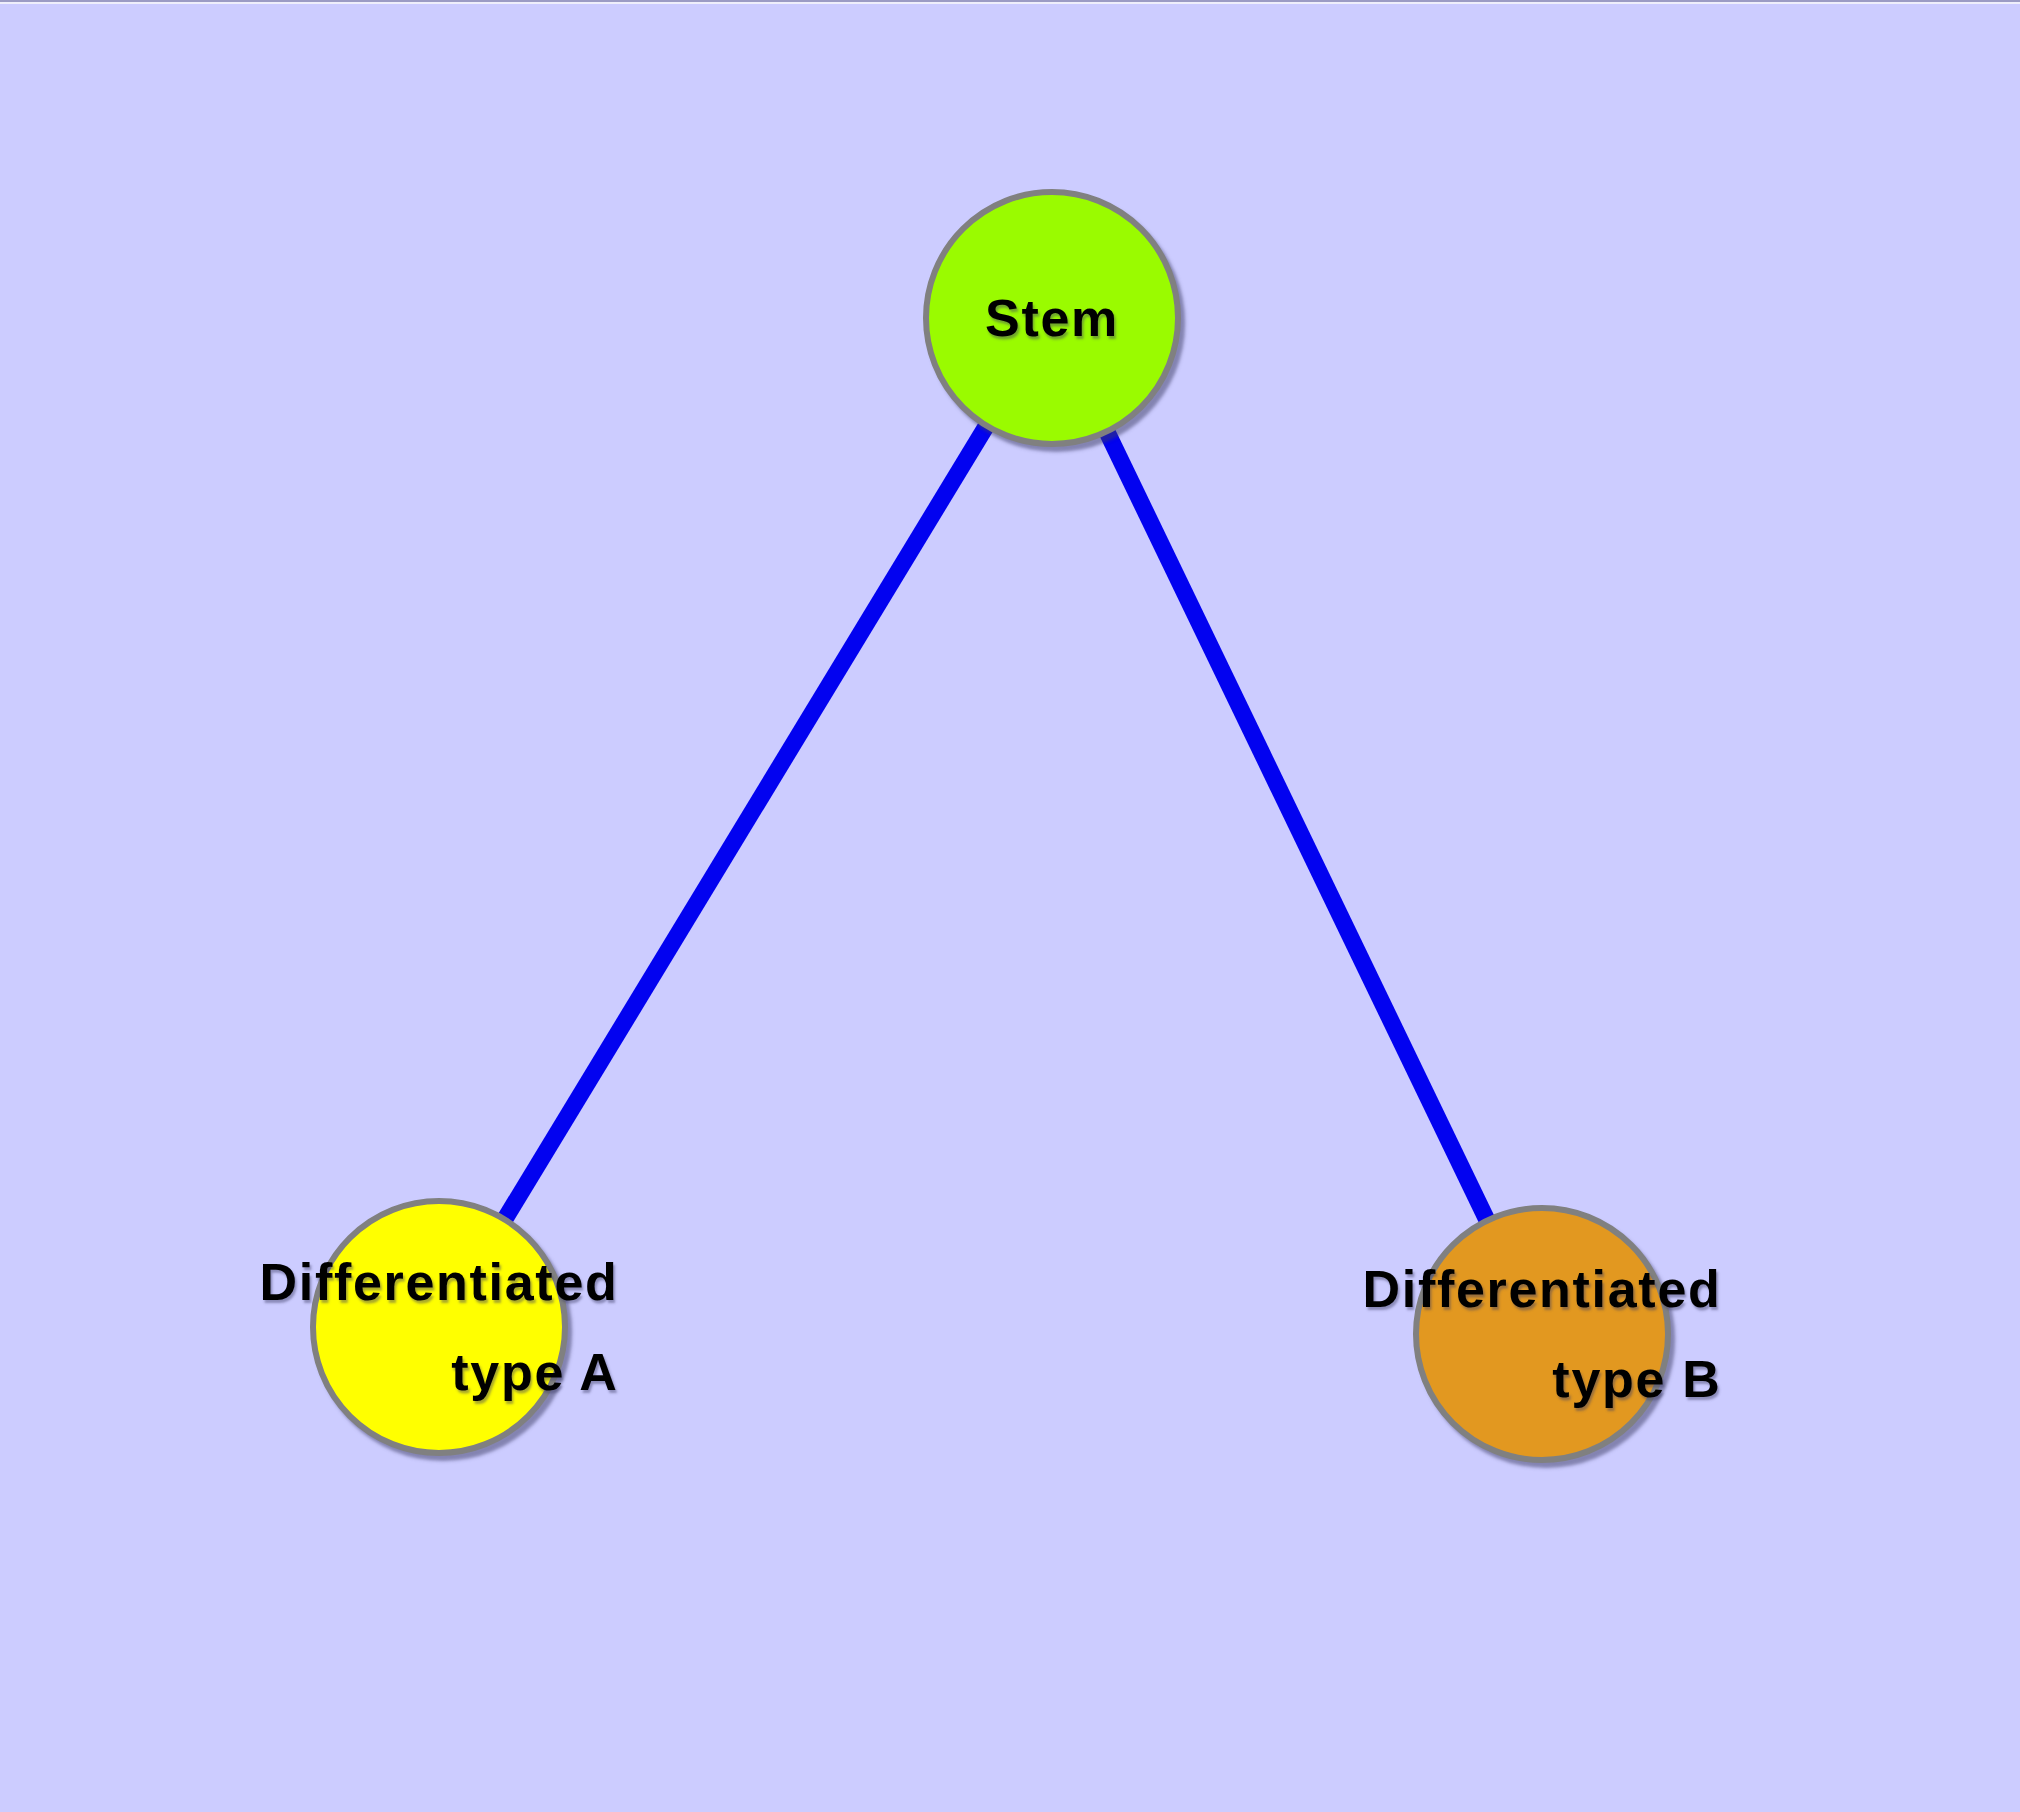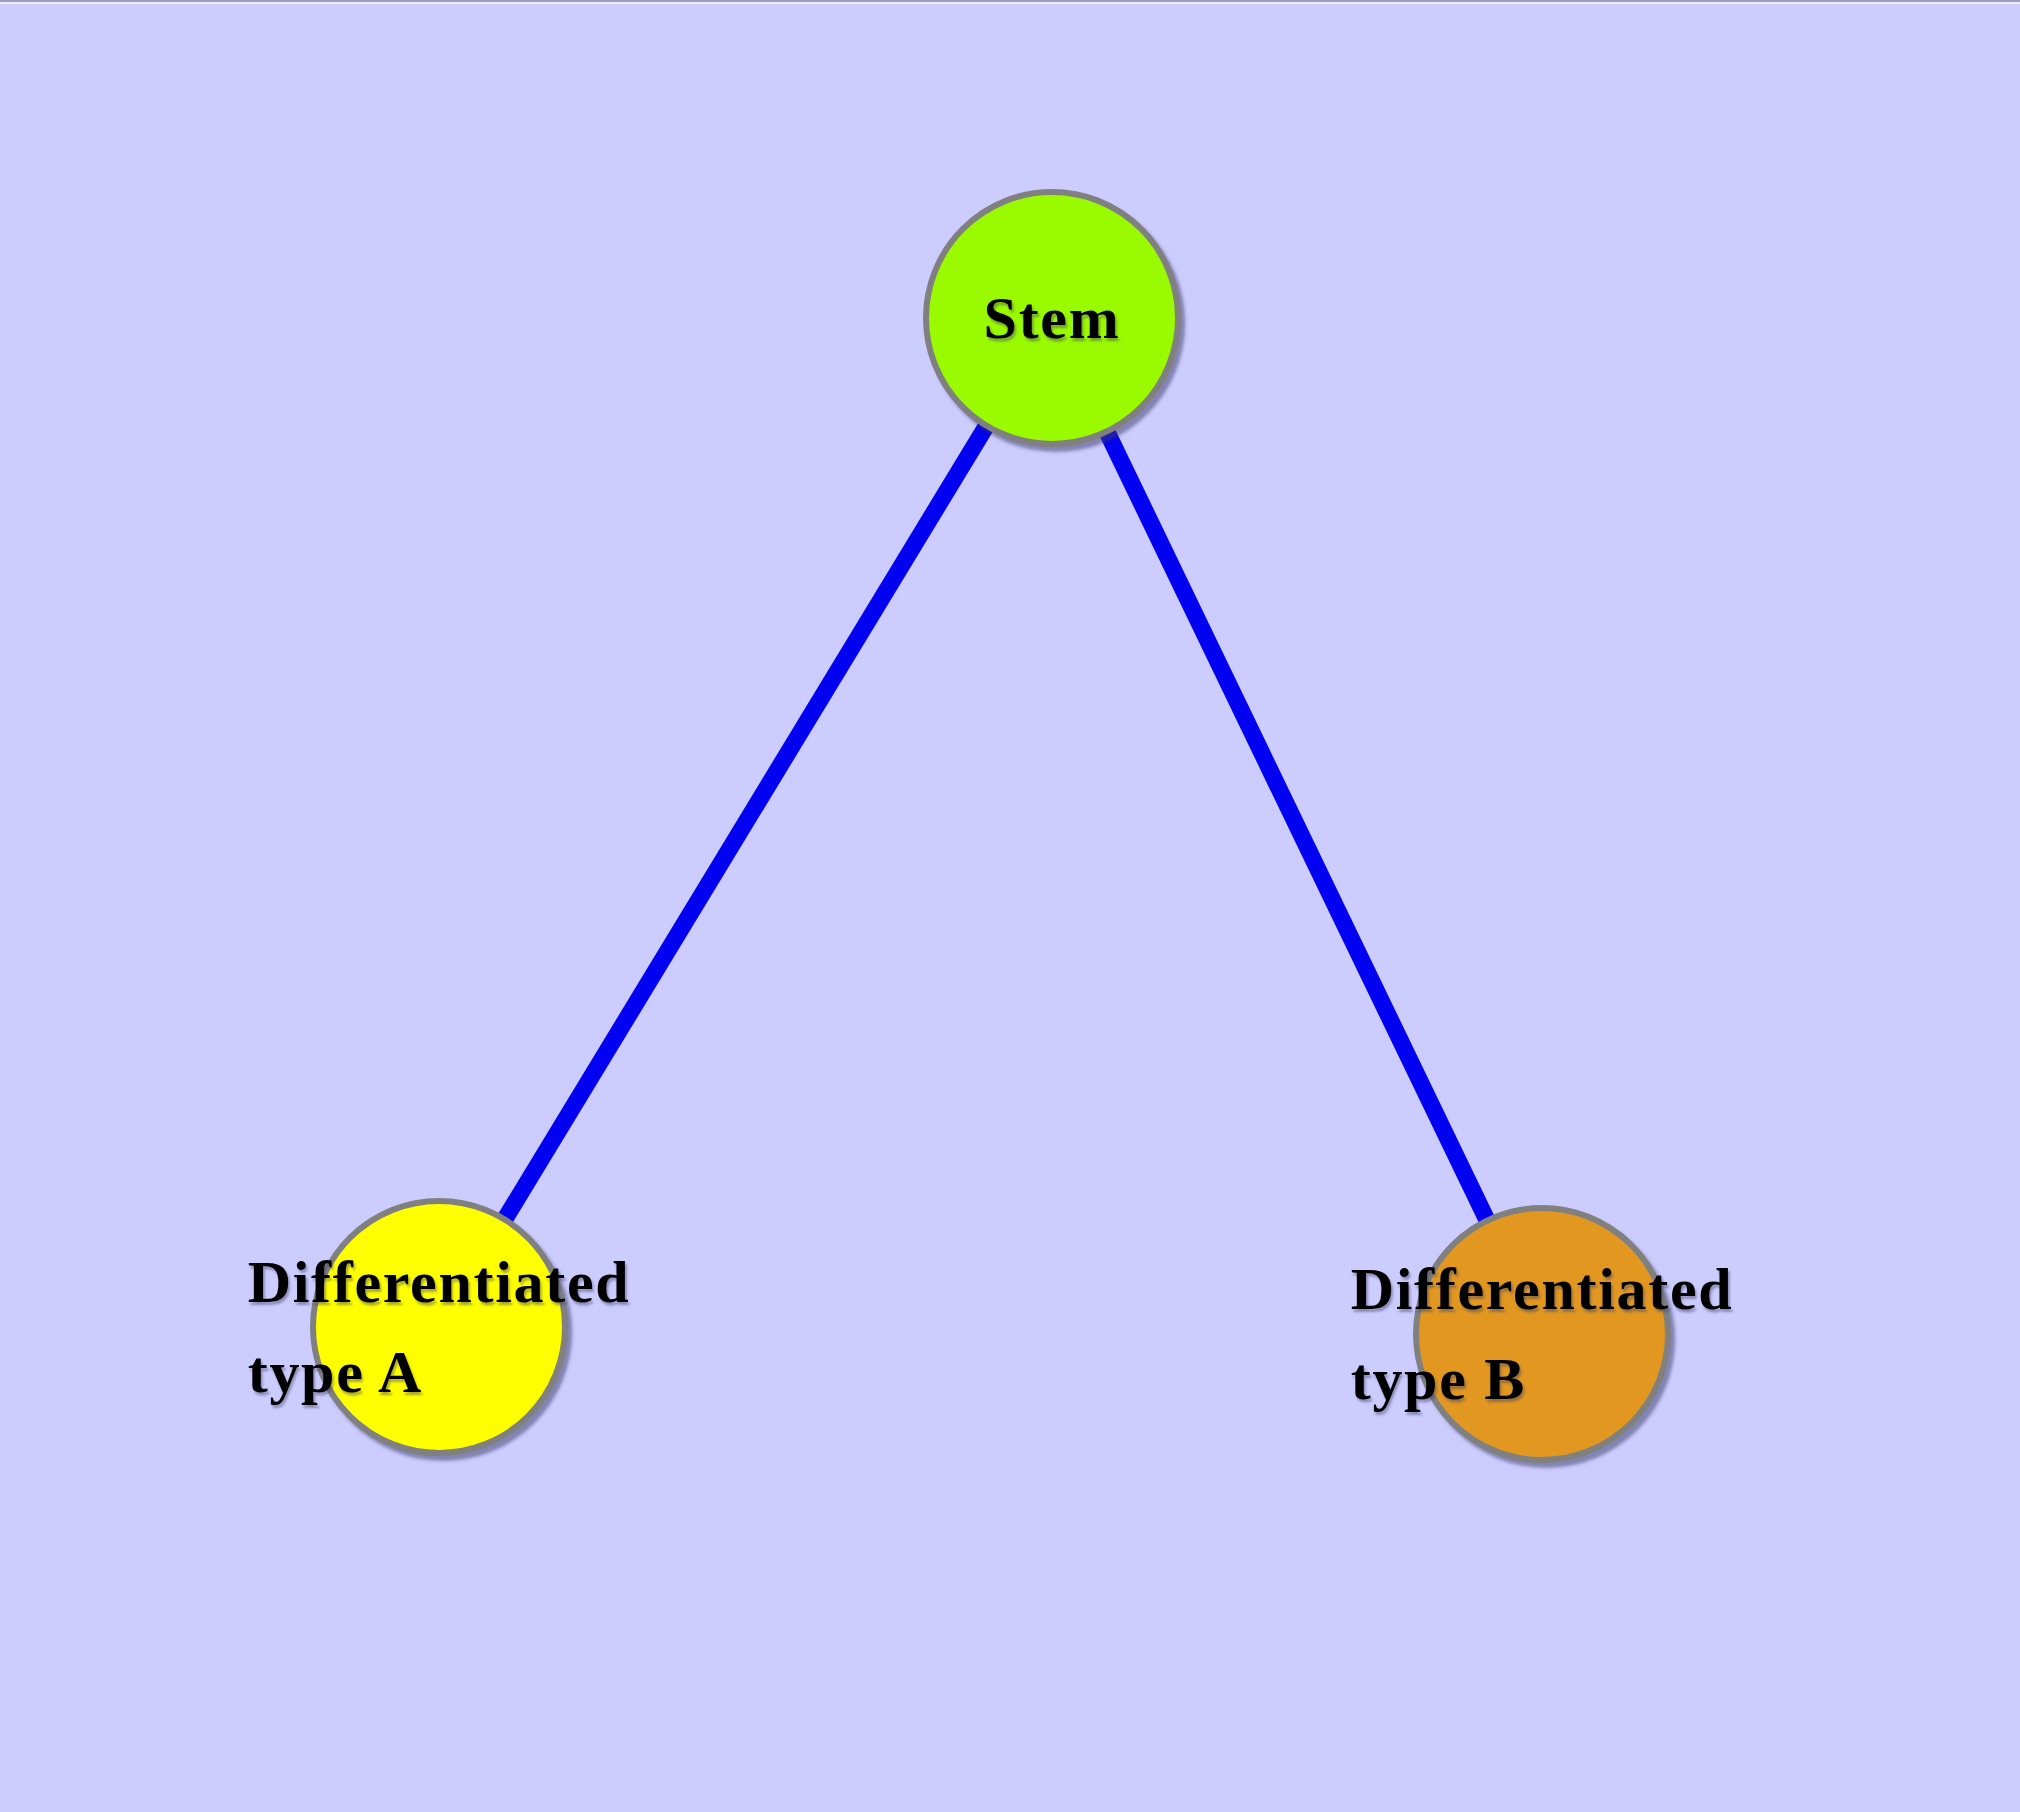--- a/index.html
+++ b/index.html
@@ -19,29 +19,28 @@
     width:258px;height:258px;
     box-sizing:border-box;
     border-radius:50%;
     border:6px solid #808080;
     transform:translate(-50%,-50%);
     box-shadow:4.2px 5.1px 3.4px rgba(60,60,100,0.5);
   }
   .node-label{
     position:absolute;
     transform:translate(-50%,-50%);
-    font-size:60px;
+    font-size:52px;
     font-weight:bold;
     letter-spacing:1.7px;
     line-height:90px;
     color:#000000;
-    text-align:left;
+    text-align:right;
     white-space:pre-line;
     text-shadow:1.7px 2.5px 2.5px rgba(60,60,100,0.45);
-    font-family:Liberation Serif, serif;
   }
 </style>
 </head>
 <body>
 
 <div class="canvas">
   <svg class="edges-layer" width="2021" height="1812" viewBox="0 0 2384 2138" xmlns="http://www.w3.org/2000/svg">
       <line x1="1241" y1="375" x2="518" y2="1566" stroke="#0202f0" stroke-width="20"></line>
       <line x1="1241" y1="375" x2="1819" y2="1574" stroke="#0202f0" stroke-width="20"></line>
     </svg>

